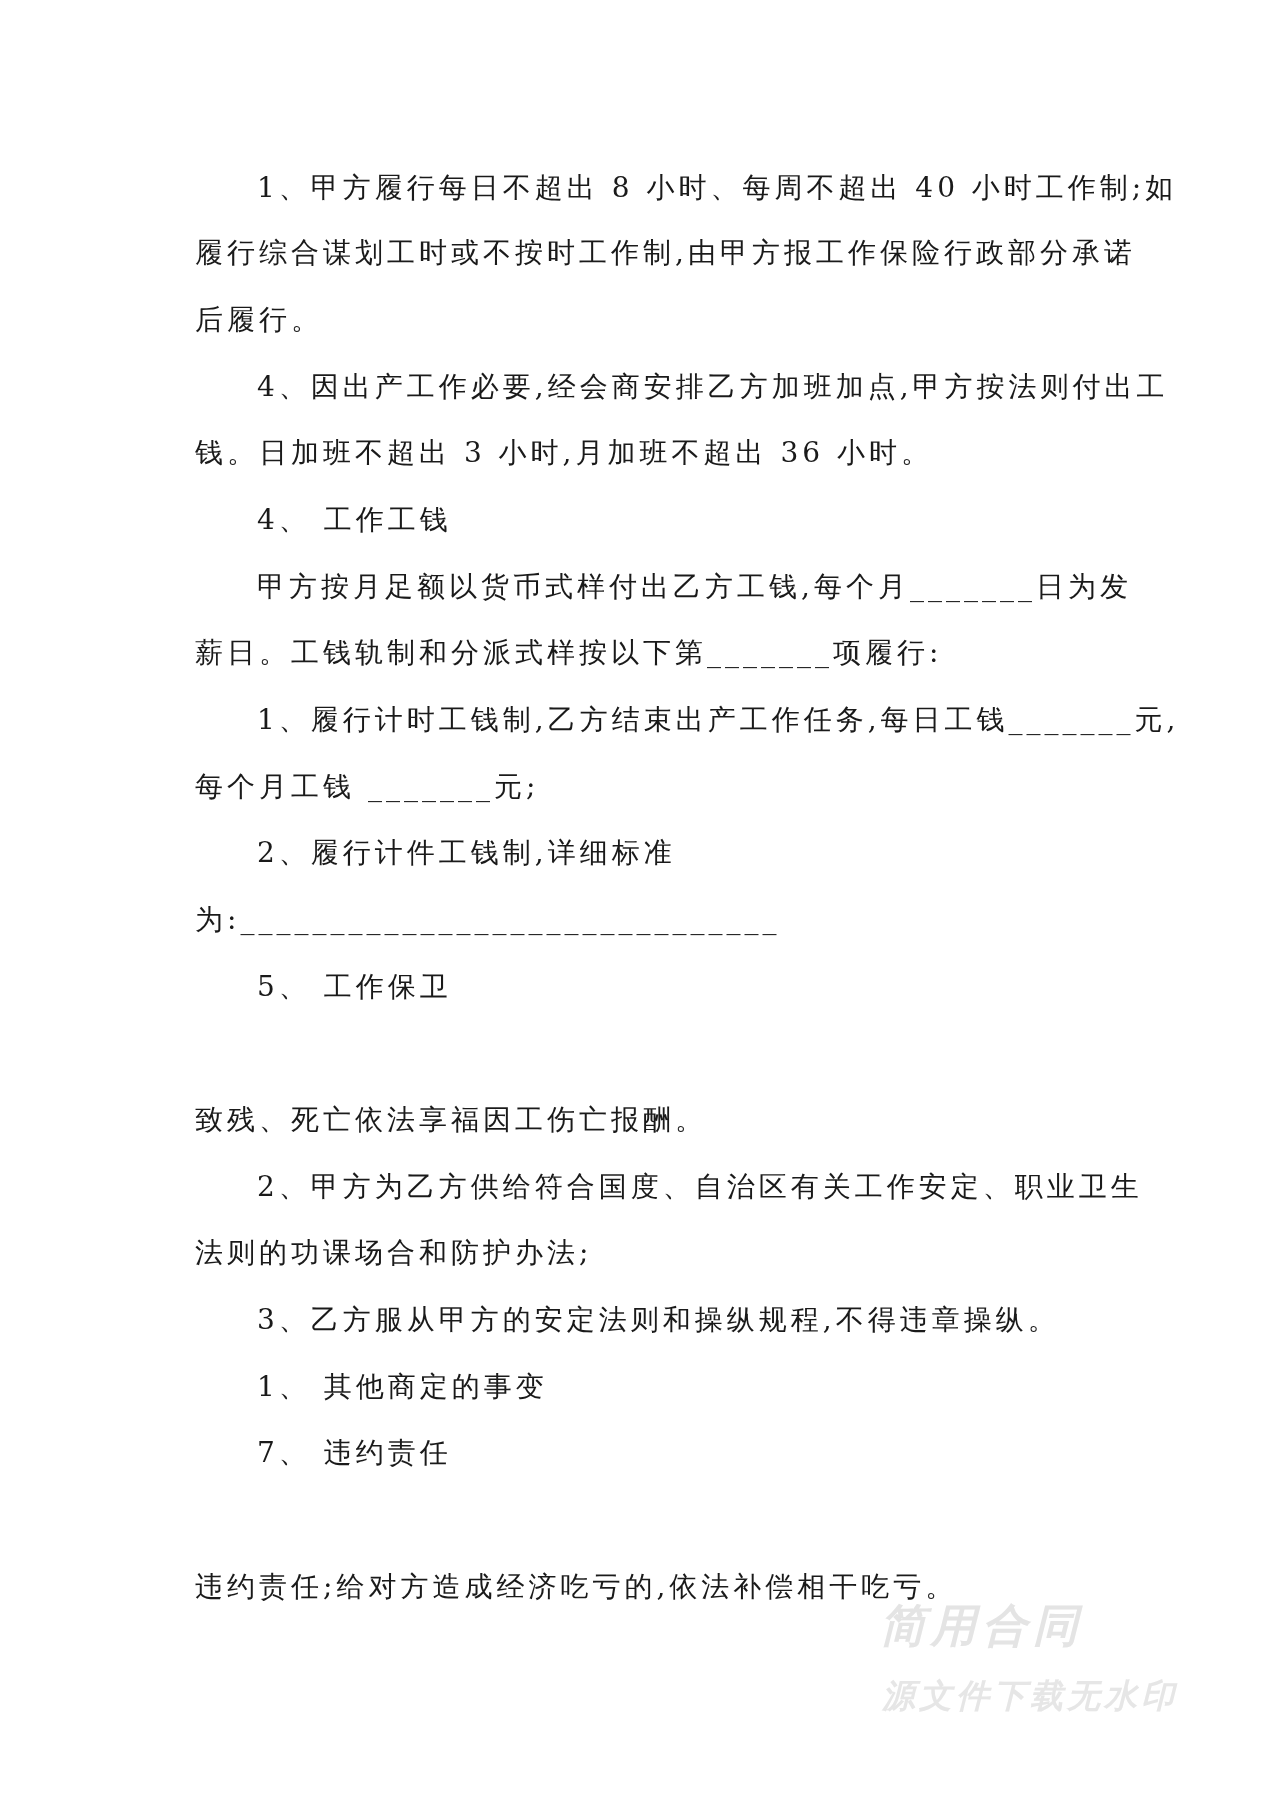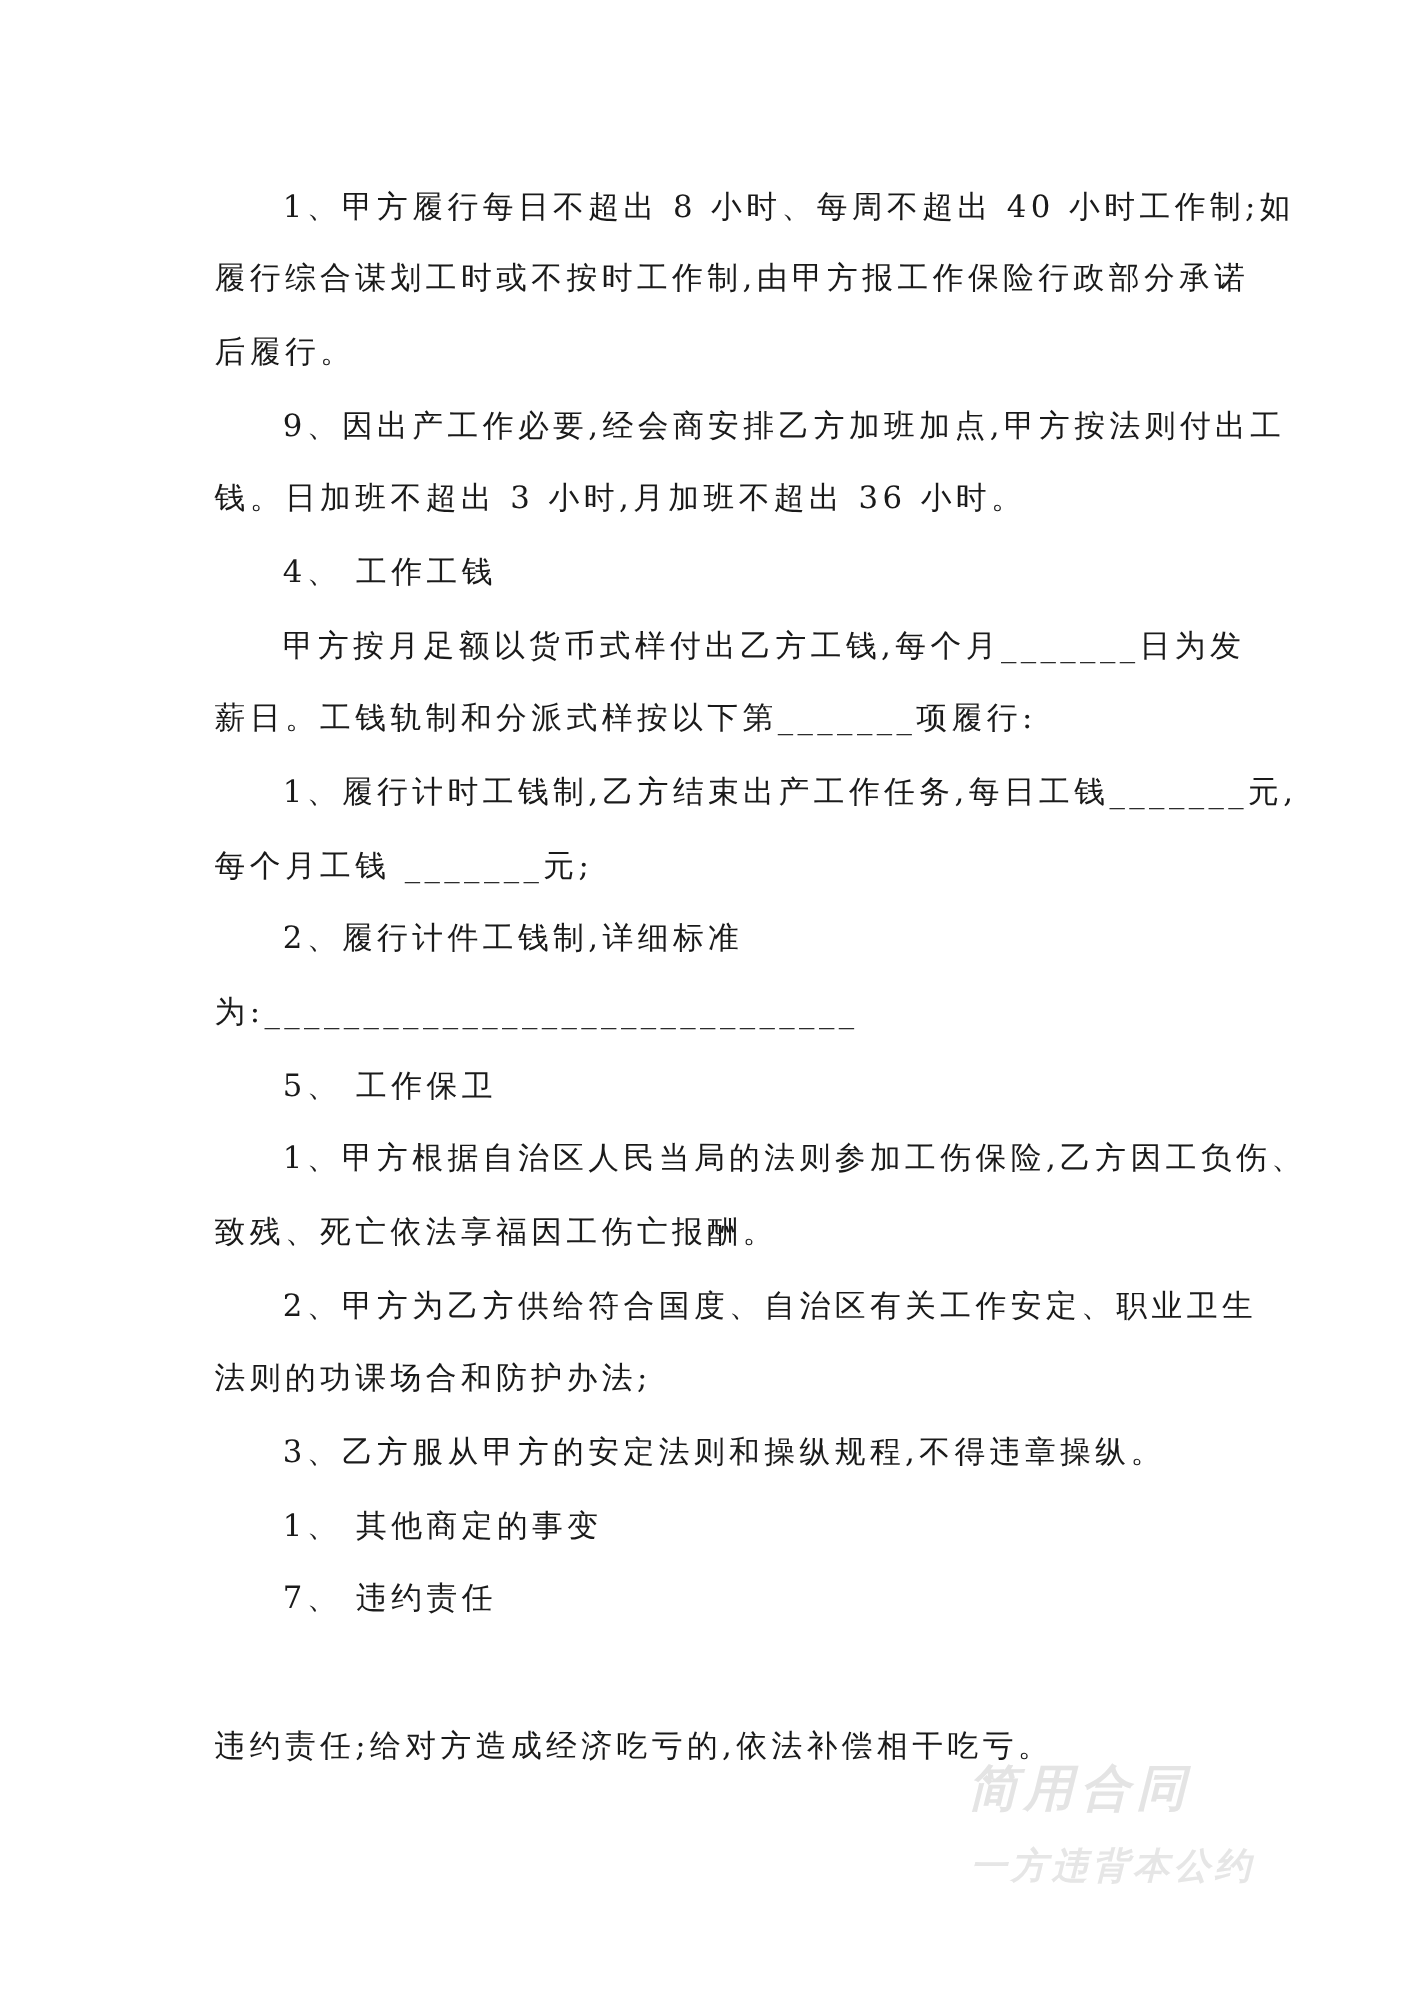--- a/index.html
+++ b/index.html
@@ -16,34 +16,33 @@
               font-weight: bold; font-style: italic; font-size: 33px; line-height: 40px; color: #e6e6e6;
               letter-spacing: 4px; white-space: nowrap; }
   </style>
 </head>
 <body>
 
 <div class="page">
   <div class="line indent" style="top:168px">1、甲方履行每日不超出 8 小时、每周不超出 40 小时工作制;如</div>
   <div class="line" style="top:233px">履行综合谋划工时或不按时工作制,由甲方报工作保险行政部分承诺</div>
   <div class="line" style="top:300px">后履行。</div>
-  <div class="line indent" style="top:367px">9、因出产工作必要,经会商安排乙方加班加点,甲方按法则付出工</div>
+  <div class="line indent" style="top:367px">4、因出产工作必要,经会商安排乙方加班加点,甲方按法则付出工</div>
   <div class="line" style="top:433px">钱。日加班不超出 3 小时,月加班不超出 36 小时。</div>
   <div class="line indent" style="top:500px">4、 工作工钱</div>
   <div class="line" style="top:633px">薪日。工钱轨制和分派式样按以下第_______项履行:</div>
   <div class="line indent" style="top:567px">甲方按月足额以货币式样付出乙方工钱,每个月_______日为发</div>
   <div class="line indent" style="top:700px">1、履行计时工钱制,乙方结束出产工作任务,每日工钱_______元,</div>
   <div class="line" style="top:767px">每个月工钱 _______元;</div>
   <div class="line indent" style="top:833px">2、履行计件工钱制,详细标准</div>
   <div class="line" style="top:900px">为:______________________________</div>
   <div class="line indent" style="top:967px">5、 工作保卫</div>
-  <div class="line indent" style="top:1033px">1、甲方根据自治区人民当局的法则参加工伤保险,乙方因工负伤、</div>
   <div class="line" style="top:1100px">致残、死亡依法享福因工伤亡报酬。</div>
   <div class="line indent" style="top:1167px">2、甲方为乙方供给符合国度、自治区有关工作安定、职业卫生</div>
   <div class="line" style="top:1233px">法则的功课场合和防护办法;</div>
   <div class="line indent" style="top:1300px">3、乙方服从甲方的安定法则和操纵规程,不得违章操纵。</div>
   <div class="line indent" style="top:1367px">1、 其他商定的事变</div>
   <div class="line indent" style="top:1433px">7、 违约责任</div>
   <div class="line" style="top:1567px">违约责任;给对方造成经济吃亏的,依法补偿相干吃亏。</div>
 
   <div class="wm-title">简用合同</div>
-  <div class="wm-sub">一方违背本公约</div>
+  <div class="wm-sub">源文件下载无水印</div>
 </div>
 
 </body></html>

